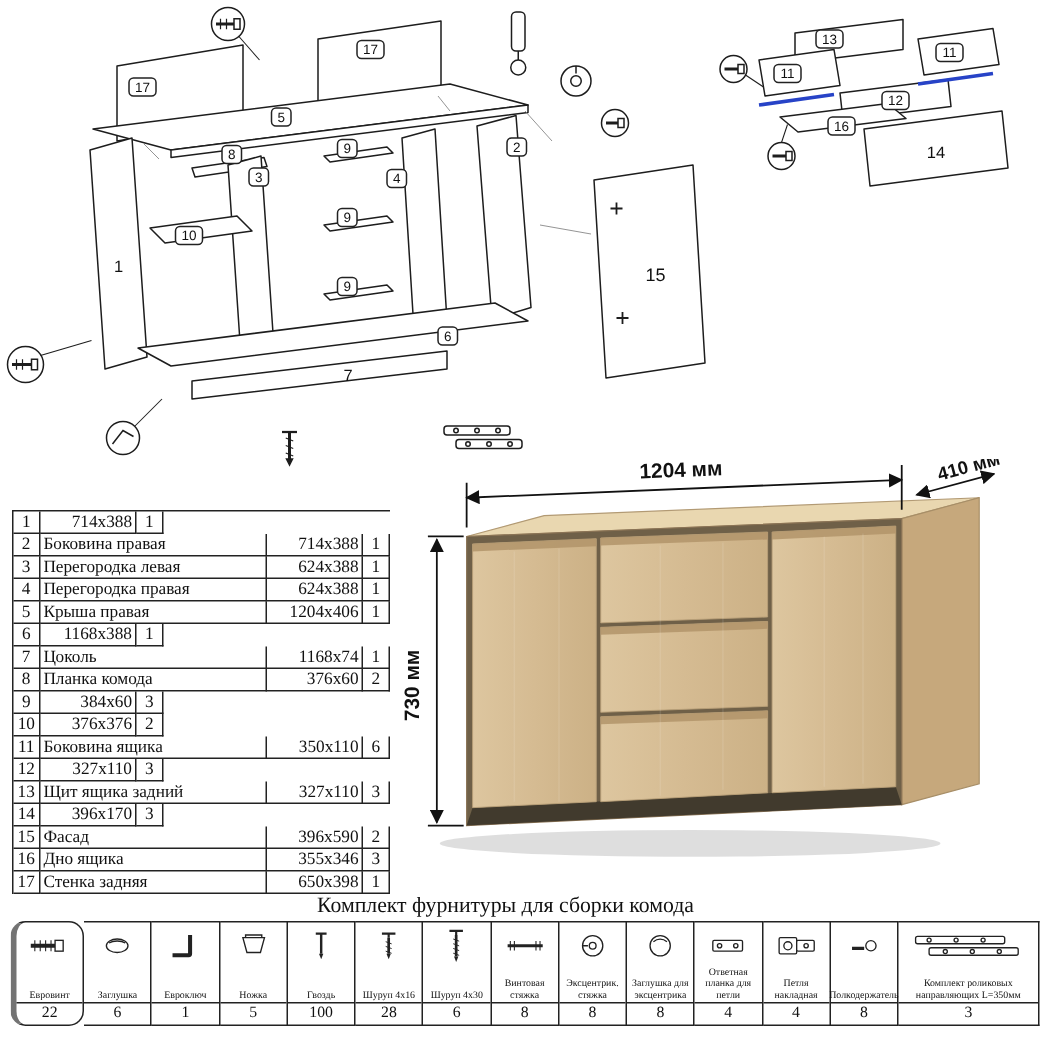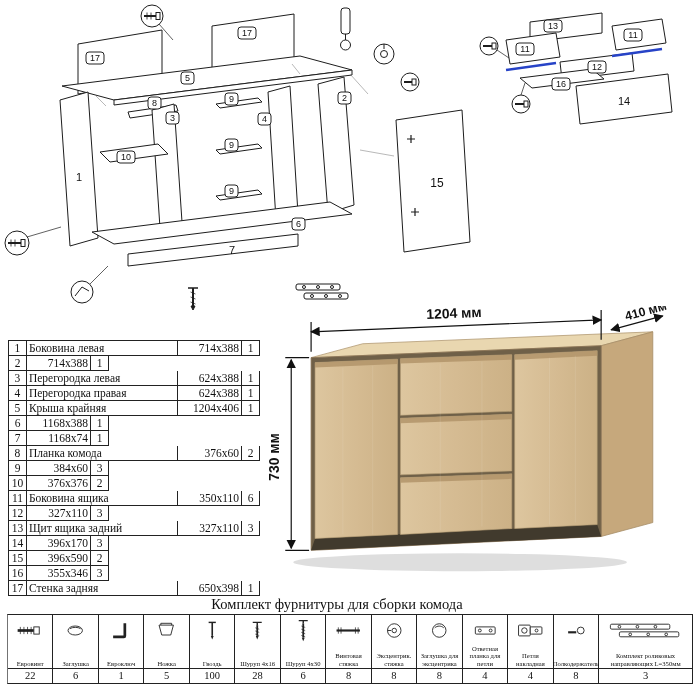--- a/index.html
+++ b/index.html
@@ -11,21 +11,21 @@
 .pt-host{position:absolute;left:8px;top:340px;width:252px;border-top:1px solid #222;border-left:1px solid #222;font-size:11.5px;background:#fff;}
 .pt-row{display:flex;}
 .pt-c{border-right:1px solid #222;border-bottom:1px solid #222;height:15px;line-height:14px;padding:0 2px;overflow:hidden;white-space:nowrap;}
 .pt-num{width:18px;text-align:center;padding:0;}
 .pt-name{width:152px;}
 .pt-size{width:64px;text-align:right;}
 .pt-qty{width:18px;text-align:center;padding:0;}
 .hw-title{position:absolute;left:0;top:596px;width:674px;text-align:center;font-size:14.5px;}
 .hw-row{position:absolute;left:7px;top:614px;width:686px;display:flex;background:#fff;}
 .hw-col{flex:1 1 0;border:1px solid #222;border-left:none;display:flex;flex-direction:column;min-width:0;}
-.hw-col:first-child{border-left:1px solid #737373;}
+.hw-col:first-child{border-left:4px solid #737373;border-radius:10px;}
 .hw-col.wide{flex:0 0 94px;}
 .hw-icon{height:30px;display:flex;align-items:center;justify-content:center;padding:1px;}
 .hw-icon svg{width:100%;height:27px;}
 .hw-label{flex:1;font-size:6.6px;line-height:1.12;text-align:center;padding:0 1px 1px;display:flex;align-items:flex-end;justify-content:center;min-height:22px;}
 .hw-qty{border-top:1px solid #222;text-align:center;font-size:10.5px;height:15px;line-height:14px;}
 text{font-family:"Liberation Sans",sans-serif;}
 </style>
 </head>
 <body>
 
@@ -162,60 +162,61 @@
       <rect x="552" y="78" width="18" height="12" rx="3" fill="#fff" stroke="#222"></rect>
         <text x="561" y="87">16</text>
       <text x="624" y="105" font-size="11">14</text>
     </g>
   </svg>
 
   <div class="pt-host">
 
       <div class="pt-row">
         <div class="pt-c pt-num">1</div>
-        <div class="pt-c pt-name">Боковина левая</div>
         <div class="pt-c pt-size">714x388</div>
         <div class="pt-c pt-qty">1</div>
       </div>
 
       <div class="pt-row">
         <div class="pt-c pt-num">2</div>
+        <div class="pt-c pt-name">Боковина правая</div>
         <div class="pt-c pt-size">714x388</div>
         <div class="pt-c pt-qty">1</div>
       </div>
 
       <div class="pt-row">
         <div class="pt-c pt-num">3</div>
         <div class="pt-c pt-name">Перегородка левая</div>
         <div class="pt-c pt-size">624x388</div>
         <div class="pt-c pt-qty">1</div>
       </div>
 
       <div class="pt-row">
         <div class="pt-c pt-num">4</div>
         <div class="pt-c pt-name">Перегородка правая</div>
         <div class="pt-c pt-size">624x388</div>
         <div class="pt-c pt-qty">1</div>
       </div>
 
       <div class="pt-row">
         <div class="pt-c pt-num">5</div>
-        <div class="pt-c pt-name">Крыша крайняя</div>
+        <div class="pt-c pt-name">Крыша правая</div>
         <div class="pt-c pt-size">1204x406</div>
         <div class="pt-c pt-qty">1</div>
       </div>
 
       <div class="pt-row">
         <div class="pt-c pt-num">6</div>
         <div class="pt-c pt-size">1168x388</div>
         <div class="pt-c pt-qty">1</div>
       </div>
 
       <div class="pt-row">
         <div class="pt-c pt-num">7</div>
+        <div class="pt-c pt-name">Цоколь</div>
         <div class="pt-c pt-size">1168x74</div>
         <div class="pt-c pt-qty">1</div>
       </div>
 
       <div class="pt-row">
         <div class="pt-c pt-num">8</div>
         <div class="pt-c pt-name">Планка комода</div>
         <div class="pt-c pt-size">376x60</div>
         <div class="pt-c pt-qty">2</div>
       </div>
@@ -253,26 +254,28 @@
       </div>
 
       <div class="pt-row">
         <div class="pt-c pt-num">14</div>
         <div class="pt-c pt-size">396x170</div>
         <div class="pt-c pt-qty">3</div>
       </div>
 
       <div class="pt-row">
         <div class="pt-c pt-num">15</div>
+        <div class="pt-c pt-name">Фасад</div>
         <div class="pt-c pt-size">396x590</div>
         <div class="pt-c pt-qty">2</div>
       </div>
 
       <div class="pt-row">
         <div class="pt-c pt-num">16</div>
+        <div class="pt-c pt-name">Дно ящика</div>
         <div class="pt-c pt-size">355x346</div>
         <div class="pt-c pt-qty">3</div>
       </div>
 
       <div class="pt-row">
         <div class="pt-c pt-num">17</div>
         <div class="pt-c pt-name">Стенка задняя</div>
         <div class="pt-c pt-size">650x398</div>
         <div class="pt-c pt-qty">1</div>
       </div>

